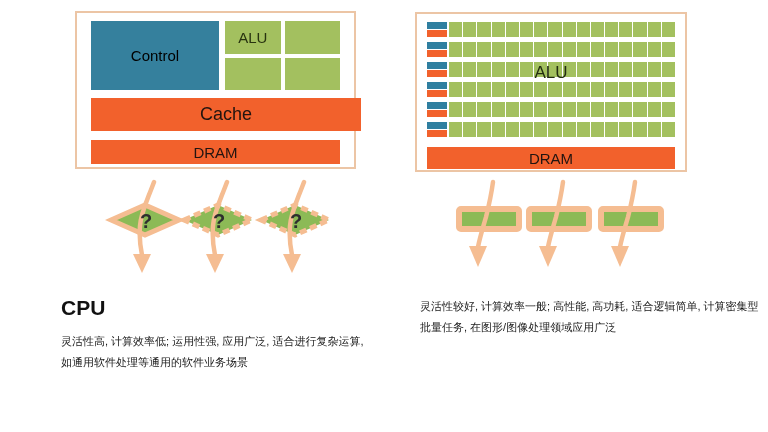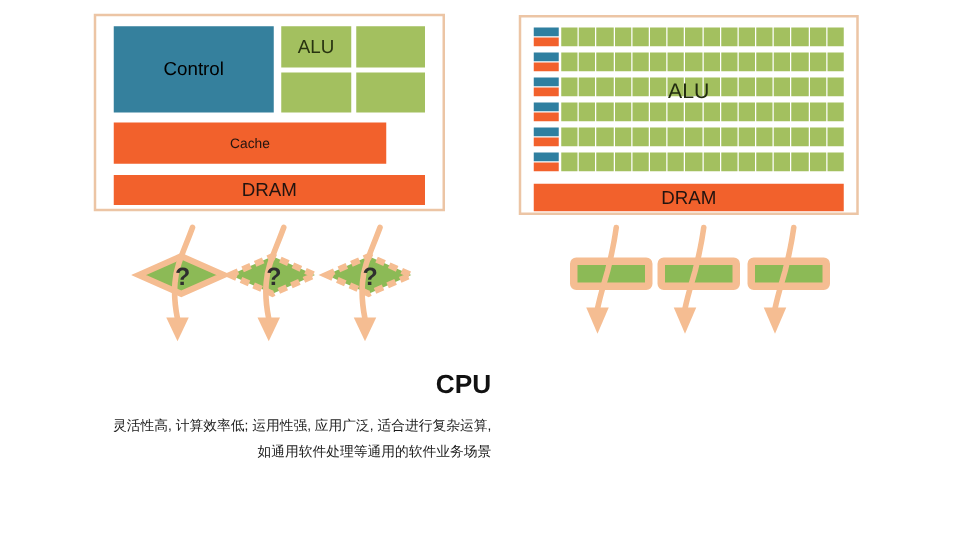--- a/index.html
+++ b/index.html
@@ -24,24 +24,24 @@
   .cpu-alu-grid {
     position: absolute; left: 148px; top: 8px; width: 115px; height: 69px;
     display: grid; grid-template-columns: 1fr 1fr; grid-template-rows: 1fr 1fr; gap: 4px;
   }
   .cpu-alu-cell {
     background: var(--green);
     display: flex; align-items: center; justify-content: center;
     font-size: 15px; color: #283310;
   }
   .cpu-cache {
-    position: absolute; left: 14px; top: 85px; width: 218px; height: 33px;
+    position: absolute; left: 14px; top: 85px; width: 270px; height: 33px;
     background: var(--orange);
     display: flex; align-items: center; justify-content: center;
-    font-size: 11px; color: #221410;
+    font-size: 18px; color: #221410;
   }
   .cpu-dram {
     position: absolute; left: 14px; top: 127px; width: 249px; height: 24px;
     background: var(--orange);
     display: flex; align-items: center; justify-content: center;
     font-size: 15px; color: #221410;
   }
 
   
   .gpu-rows { position: absolute; left: 10px; top: 8px; width: 248px; }
@@ -69,21 +69,21 @@
   .flow svg { display: block; width: 240px; height: 108px; }
   .diamond { fill: var(--green-dark); stroke: var(--arrow); stroke-width: 5; }
   .diamond.dashed { stroke-dasharray: 7 4; }
   .gpu-task-rect { fill: var(--green-dark); stroke: var(--arrow); stroke-width: 6; }
   .arrow-line { fill: none; stroke: var(--arrow); stroke-width: 4.5; stroke-linecap: round; }
   .arrow-head { fill: var(--arrow); }
   .q-mark { font-family: "Liberation Sans", "DejaVu Sans", sans-serif; font-size: 20px; font-weight: bold; fill: #2e2e2e; }
 
   
   .desc-block { position: absolute; top: 296px; }
-  .desc-cpu { left: 78px; width: 315px; text-align: right; }
+  .desc-cpu { left: 61px; width: 315px; }
   .desc-gpu { left: 420px; width: 345px; }
   .desc-block h2 { font-size: 21px; line-height: 24px; font-weight: bold; color: #111111; margin-bottom: 11px; }
   .desc-block p { font-size: 11px; line-height: 21px; color: var(--text-dark); }
 </style>
 </head>
 <body>
 
 <div class="panel panel-cpu">
   <div class="cpu-control">Control</div>
   <div class="cpu-alu-grid">
@@ -289,13 +289,14 @@
     </g>
   </svg>
 </div>
 
 <div class="desc-block desc-cpu">
   <h2>CPU</h2>
   <p>灵活性高, 计算效率低; 运用性强, 应用广泛, 适合进行复杂运算, 如通用软件处理等通用的软件业务场景</p>
 </div>
 
 <div class="desc-block desc-gpu">
+  <p>灵活性较好, 计算效率一般; 高性能, 高功耗, 适合逻辑简单, 计算密集型批量任务, 在图形/图像处理领域应用广泛</p>
 </div>
 
 </body></html>

